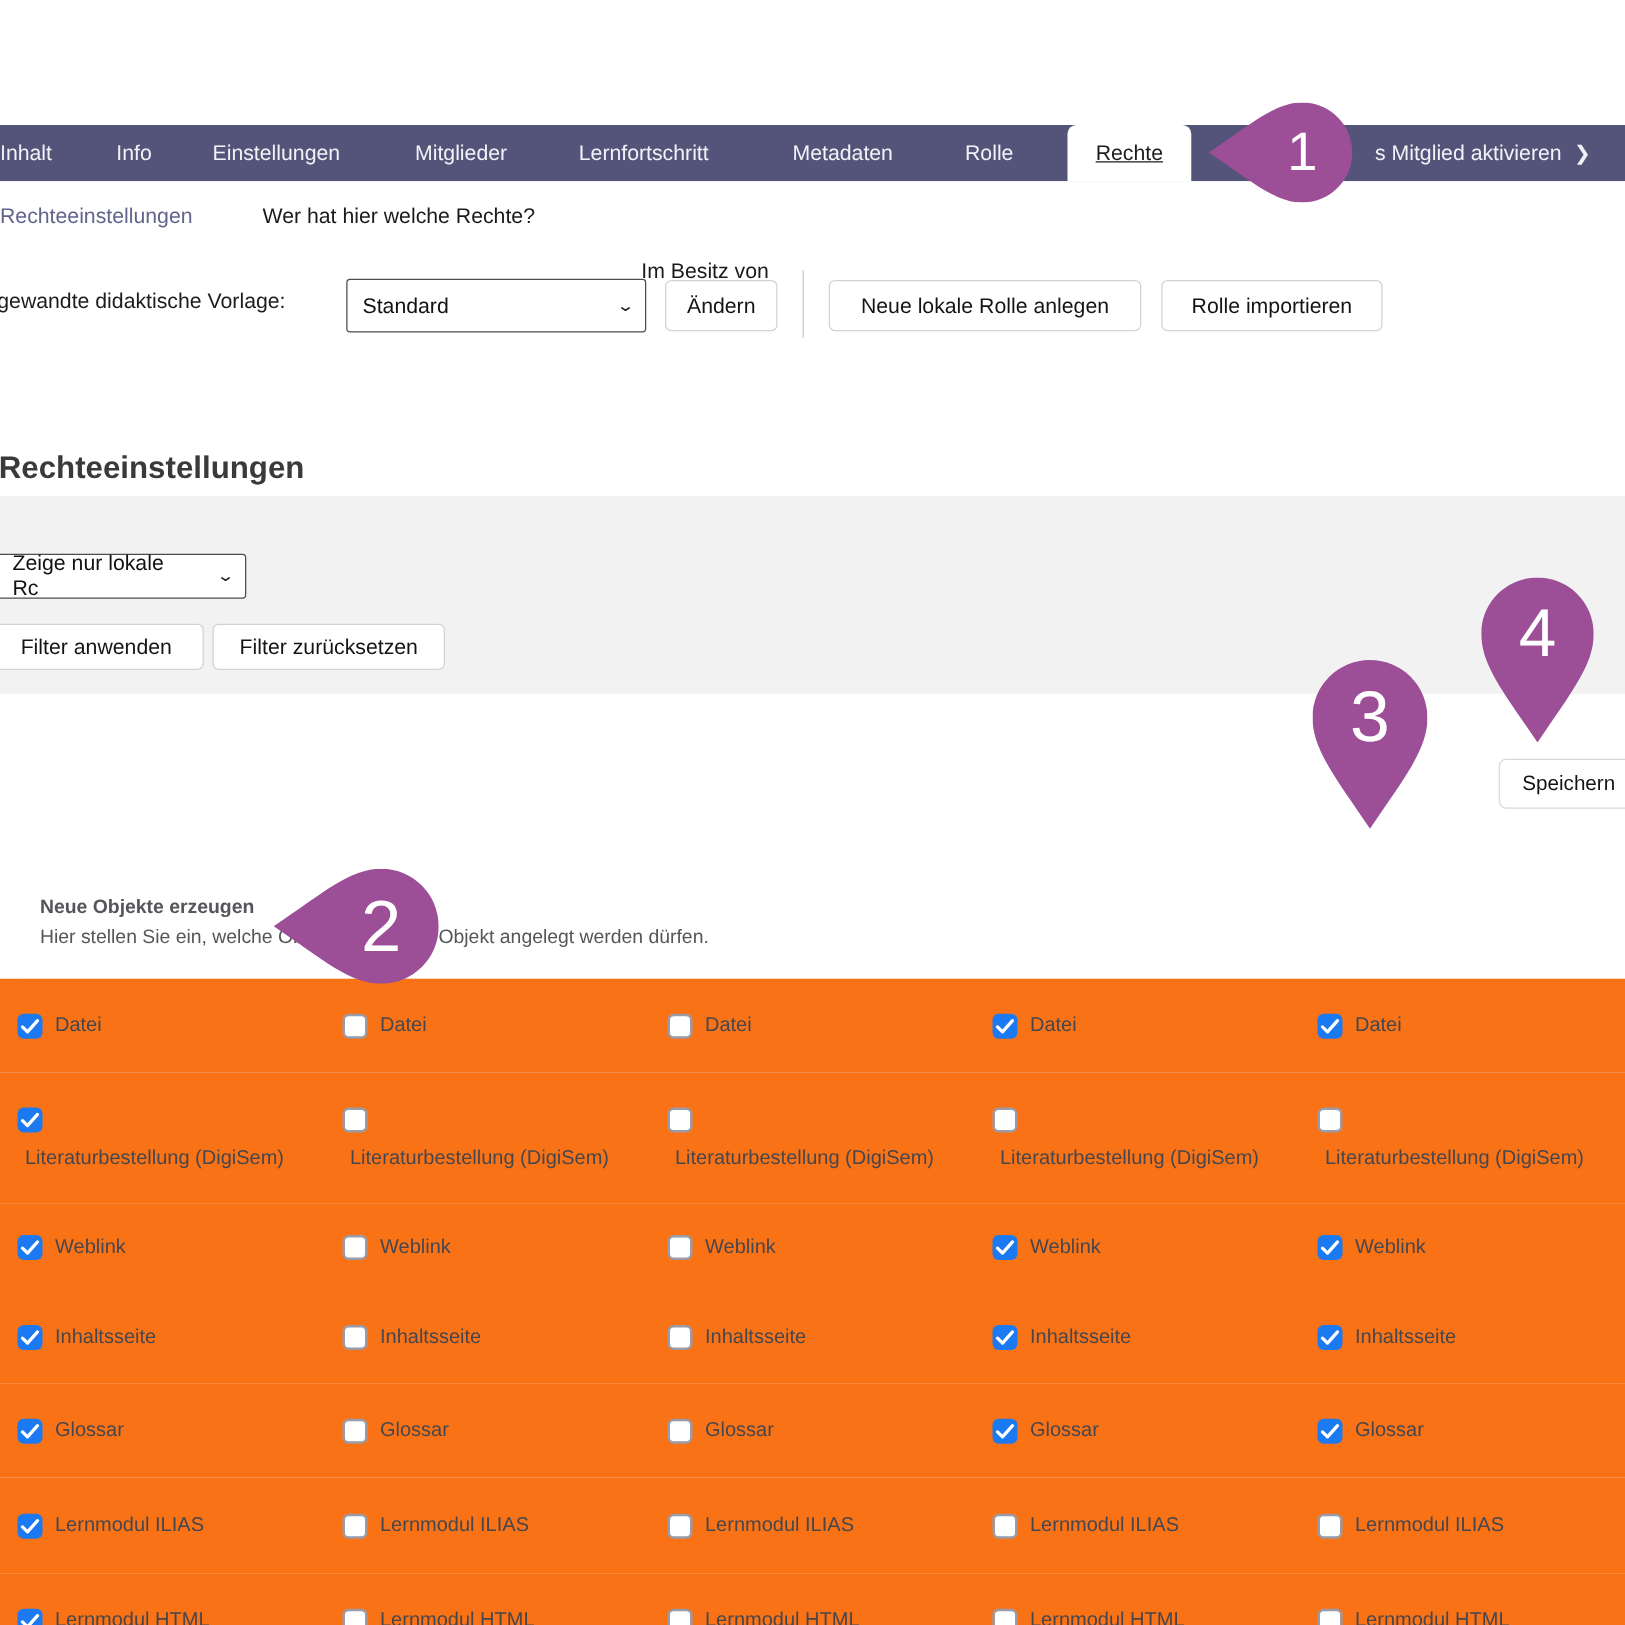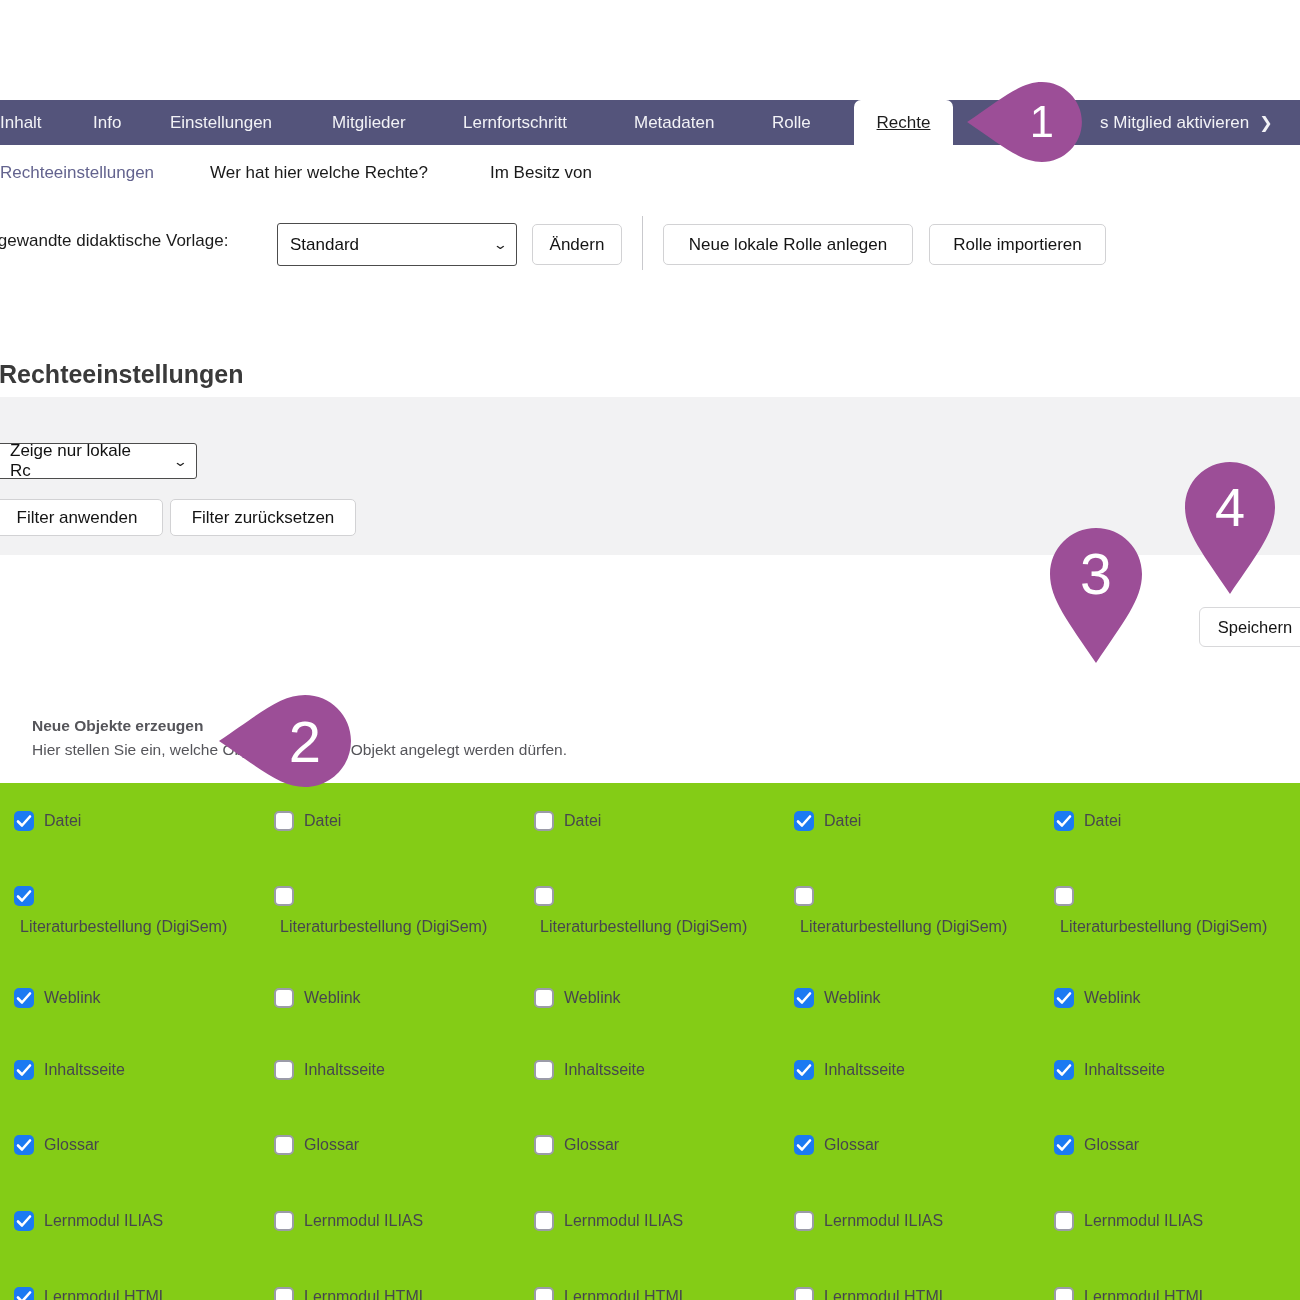--- a/index.html
+++ b/index.html
@@ -32,21 +32,21 @@
   .h-rechte{position:absolute;left:-1px;top:360px;font-size:25px;font-weight:700;color:#3a3a3a;}
   
   .filterpanel{position:absolute;left:0;top:397px;width:1300px;height:158px;background:#f2f2f3;}
   .role-label{position:absolute;left:3px;top:419px;font-size:13px;font-style:italic;color:#2c2c2c;}
   
   .thead{position:absolute;left:0;top:650px;width:1300px;height:47px;background:#f4f4f6;border-bottom:1px solid #d8d8dc;}
   .thcell{position:absolute;top:0;height:47px;line-height:47px;font-size:17px;color:#2b2b2b;white-space:nowrap;}
   .groupsec{position:absolute;left:18px;top:698px;width:1300px;height:85px;border-bottom:1px solid #dededf;background:#fff;}
   .group-title{position:absolute;left:14px;top:19px;font-size:15.5px;font-weight:700;color:#55555a;}
   .group-desc{position:absolute;left:14px;top:43px;font-size:15.5px;color:#55555a;white-space:nowrap;}
-  .prow{position:absolute;left:0;width:1300px;border-bottom:1px solid #e4e4e8;background:#84cc16;}
+  .prow{position:absolute;left:0;width:1300px;border-bottom:1px solid #e4e4e8;background:#f97316;}
   .pcell{position:absolute;top:0;height:100%;width:260px;display:flex;align-items:center;gap:10px;}
   .pcell.stacked{flex-direction:column;align-items:flex-start;justify-content:center;gap:12px;}
   .pcell.stacked .rowlabel{margin-left:6px;}
   .rowlabel{font-size:16px;color:#46464e;white-space:nowrap;}
   .cb{width:20px;height:20px;border-radius:5px;box-sizing:border-box;flex:0 0 auto;cursor:pointer;position:relative;}
   .cb.on{background:#1b7af2;}
   .cb.off{background:#fff;border:2px solid #9b9ba8;}
   .cb.on svg{position:absolute;left:2px;top:3px;}
   
   .savebtn{left:1199px;top:607px;width:112px;height:40px;font-size:16.5px;border-color:#d8d8da;border-radius:6px;}
@@ -73,21 +73,21 @@
       </div>
     <div class="tab" id="overflow-tab" style="left:1100px;">
       <span>s Mitglied aktivieren</span><span class="tab-chevron">❯</span>
     </div>
   </div>
 
   <div class="subnav">
     <div id="subtabs-container">
         <div class="subtab active" style="left: 0px;">Rechteeinstellungen</div>
         <div class="subtab" style="left: 210px;">Wer hat hier welche Rechte?</div>
-        <div class="subtab" style="left: 490px;">Im Besitz von</div>
+        <div class="subtab" style="left: 513px; margin-top: 44px;">Im Besitz von</div>
       </div>
   </div>
 
   <div class="tpl-label" style="left:-23px;">Angewandte didaktische Vorlage:</div>
   <div class="select" style="left:277px;top:223px;width:240px;height:43px;">
     <span>Standard</span>
     <span class="chev">⌄</span>
   </div>
   <button class="btn" style="left:532px;top:224px;width:90px;height:41px;">Ändern</button>
   <div class="vdivider" style="left:642px;top:216px;height:54px;"></div>

